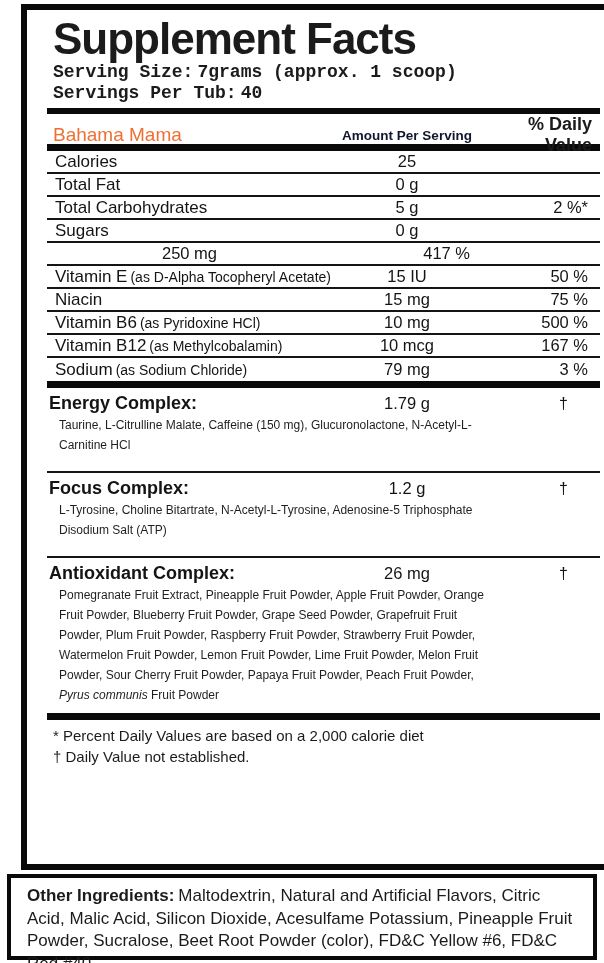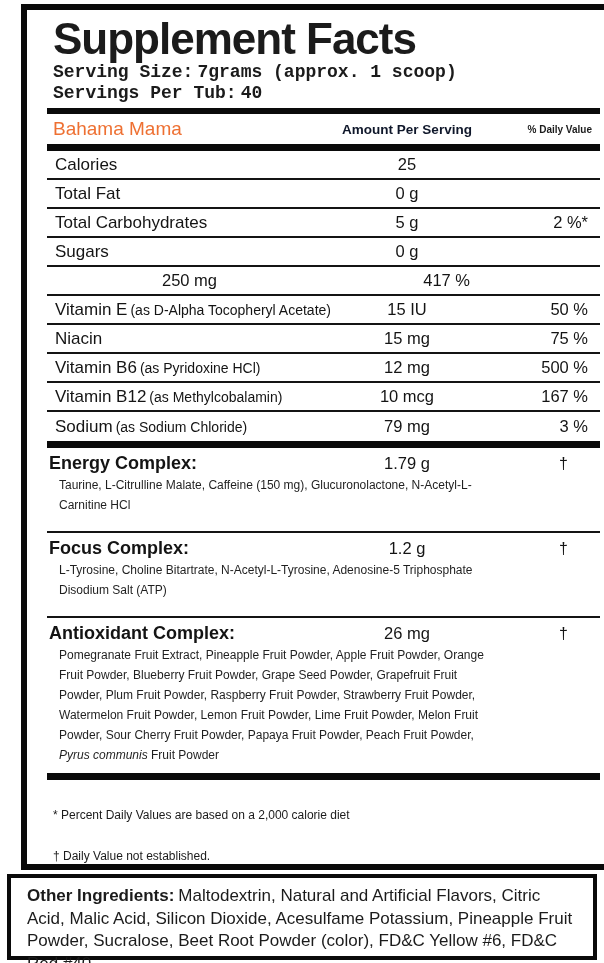--- a/index.html
+++ b/index.html
@@ -33,23 +33,23 @@
 
   .bar { background:#0a0a0a; }
   .bar6 { height:6px; }
   .bar7 { height:7px; }
 
   .grid3 { display:grid; grid-template-columns:1fr 150px 118px; align-items:center; }
 
   .col-header { height:30px; }
   .flavor { font-size:19px; font-weight:normal; color:#ee7032; padding-left:6px; }
   .amount-h { font-size:13.5px; font-weight:bold; text-align:center; color:#0f172a; }
-  .dv-h { font-size:10px; font-weight:bold; text-align:right; padding-right:8px; color:#1b1b1b; }
-
-  .n-row { height:29px; border-bottom:2px solid #141414; }
+  .dv-h { font-size:18px; font-weight:bold; text-align:right; padding-right:8px; color:#1b1b1b; }
+
+  .n-row { height:23px; border-bottom:2px solid #141414; }
   .n-row:last-child { border-bottom:none; }
   .n-name { font-size:17px; padding-left:8px; white-space:nowrap; }
   .n-detail { font-size:14px; margin-left:3px; }
   .n-amount { font-size:16.5px; text-align:center; }
   .n-dv { font-size:16.5px; text-align:right; padding-right:12px; }
 
   .complex { padding:5px 0 16px 0; }
   .c-head { align-items:start; }
   .c-name { font-size:18px; font-weight:bold; padding-left:2px; line-height:21px; }
   .c-amount { font-size:16.5px; text-align:center; line-height:21px; }
@@ -57,21 +57,21 @@
   .c-desc {
     font-size:12px; line-height:20px;
     max-width:452px; padding-left:12px; padding-top:1px;
     color:#1f1f1f;
   }
   .c-desc .ital { font-style:italic; }
   .divider { height:2px; background:#141414; }
   .complex.antiox { padding-bottom:8px; }
 
   .footnotes { padding:5px 0 0 6px; }
-  .footnote { font-size:12px; line-height:21px; color:#1b1b1b;margin-top:20px; }
+  .footnote { font-size:15px; line-height:21px; color:#1b1b1b; }
 
   
   .other-box {
     position:absolute; left:7px; top:874px;
     width:590px; height:86px;
     border:4px solid #0a0a0a;
     background:#fff;
     padding:7px 16px 0 16px;
   }
   .other-text { font-size:17px; line-height:22.5px; color:#1b1b1b; }
@@ -134,21 +134,21 @@
         <div class="n-amount">15 IU</div>
         <div class="n-dv">50 %</div>
       </div>
       <div class="n-row grid3">
         <div class="n-name"><span>Niacin</span><span class="n-detail"></span></div>
         <div class="n-amount">15 mg</div>
         <div class="n-dv">75 %</div>
       </div>
       <div class="n-row grid3">
         <div class="n-name"><span>Vitamin B6</span><span class="n-detail">(as Pyridoxine HCl)</span></div>
-        <div class="n-amount">12 mg</div>
+        <div class="n-amount">10 mg</div>
         <div class="n-dv">500 %</div>
       </div>
       <div class="n-row grid3">
         <div class="n-name"><span>Vitamin B12</span><span class="n-detail">(as Methylcobalamin)</span></div>
         <div class="n-amount">10 mcg</div>
         <div class="n-dv">167 %</div>
       </div>
       <div class="n-row grid3">
         <div class="n-name"><span>Sodium</span><span class="n-detail">(as Sodium Chloride)</span></div>
         <div class="n-amount">79 mg</div>

